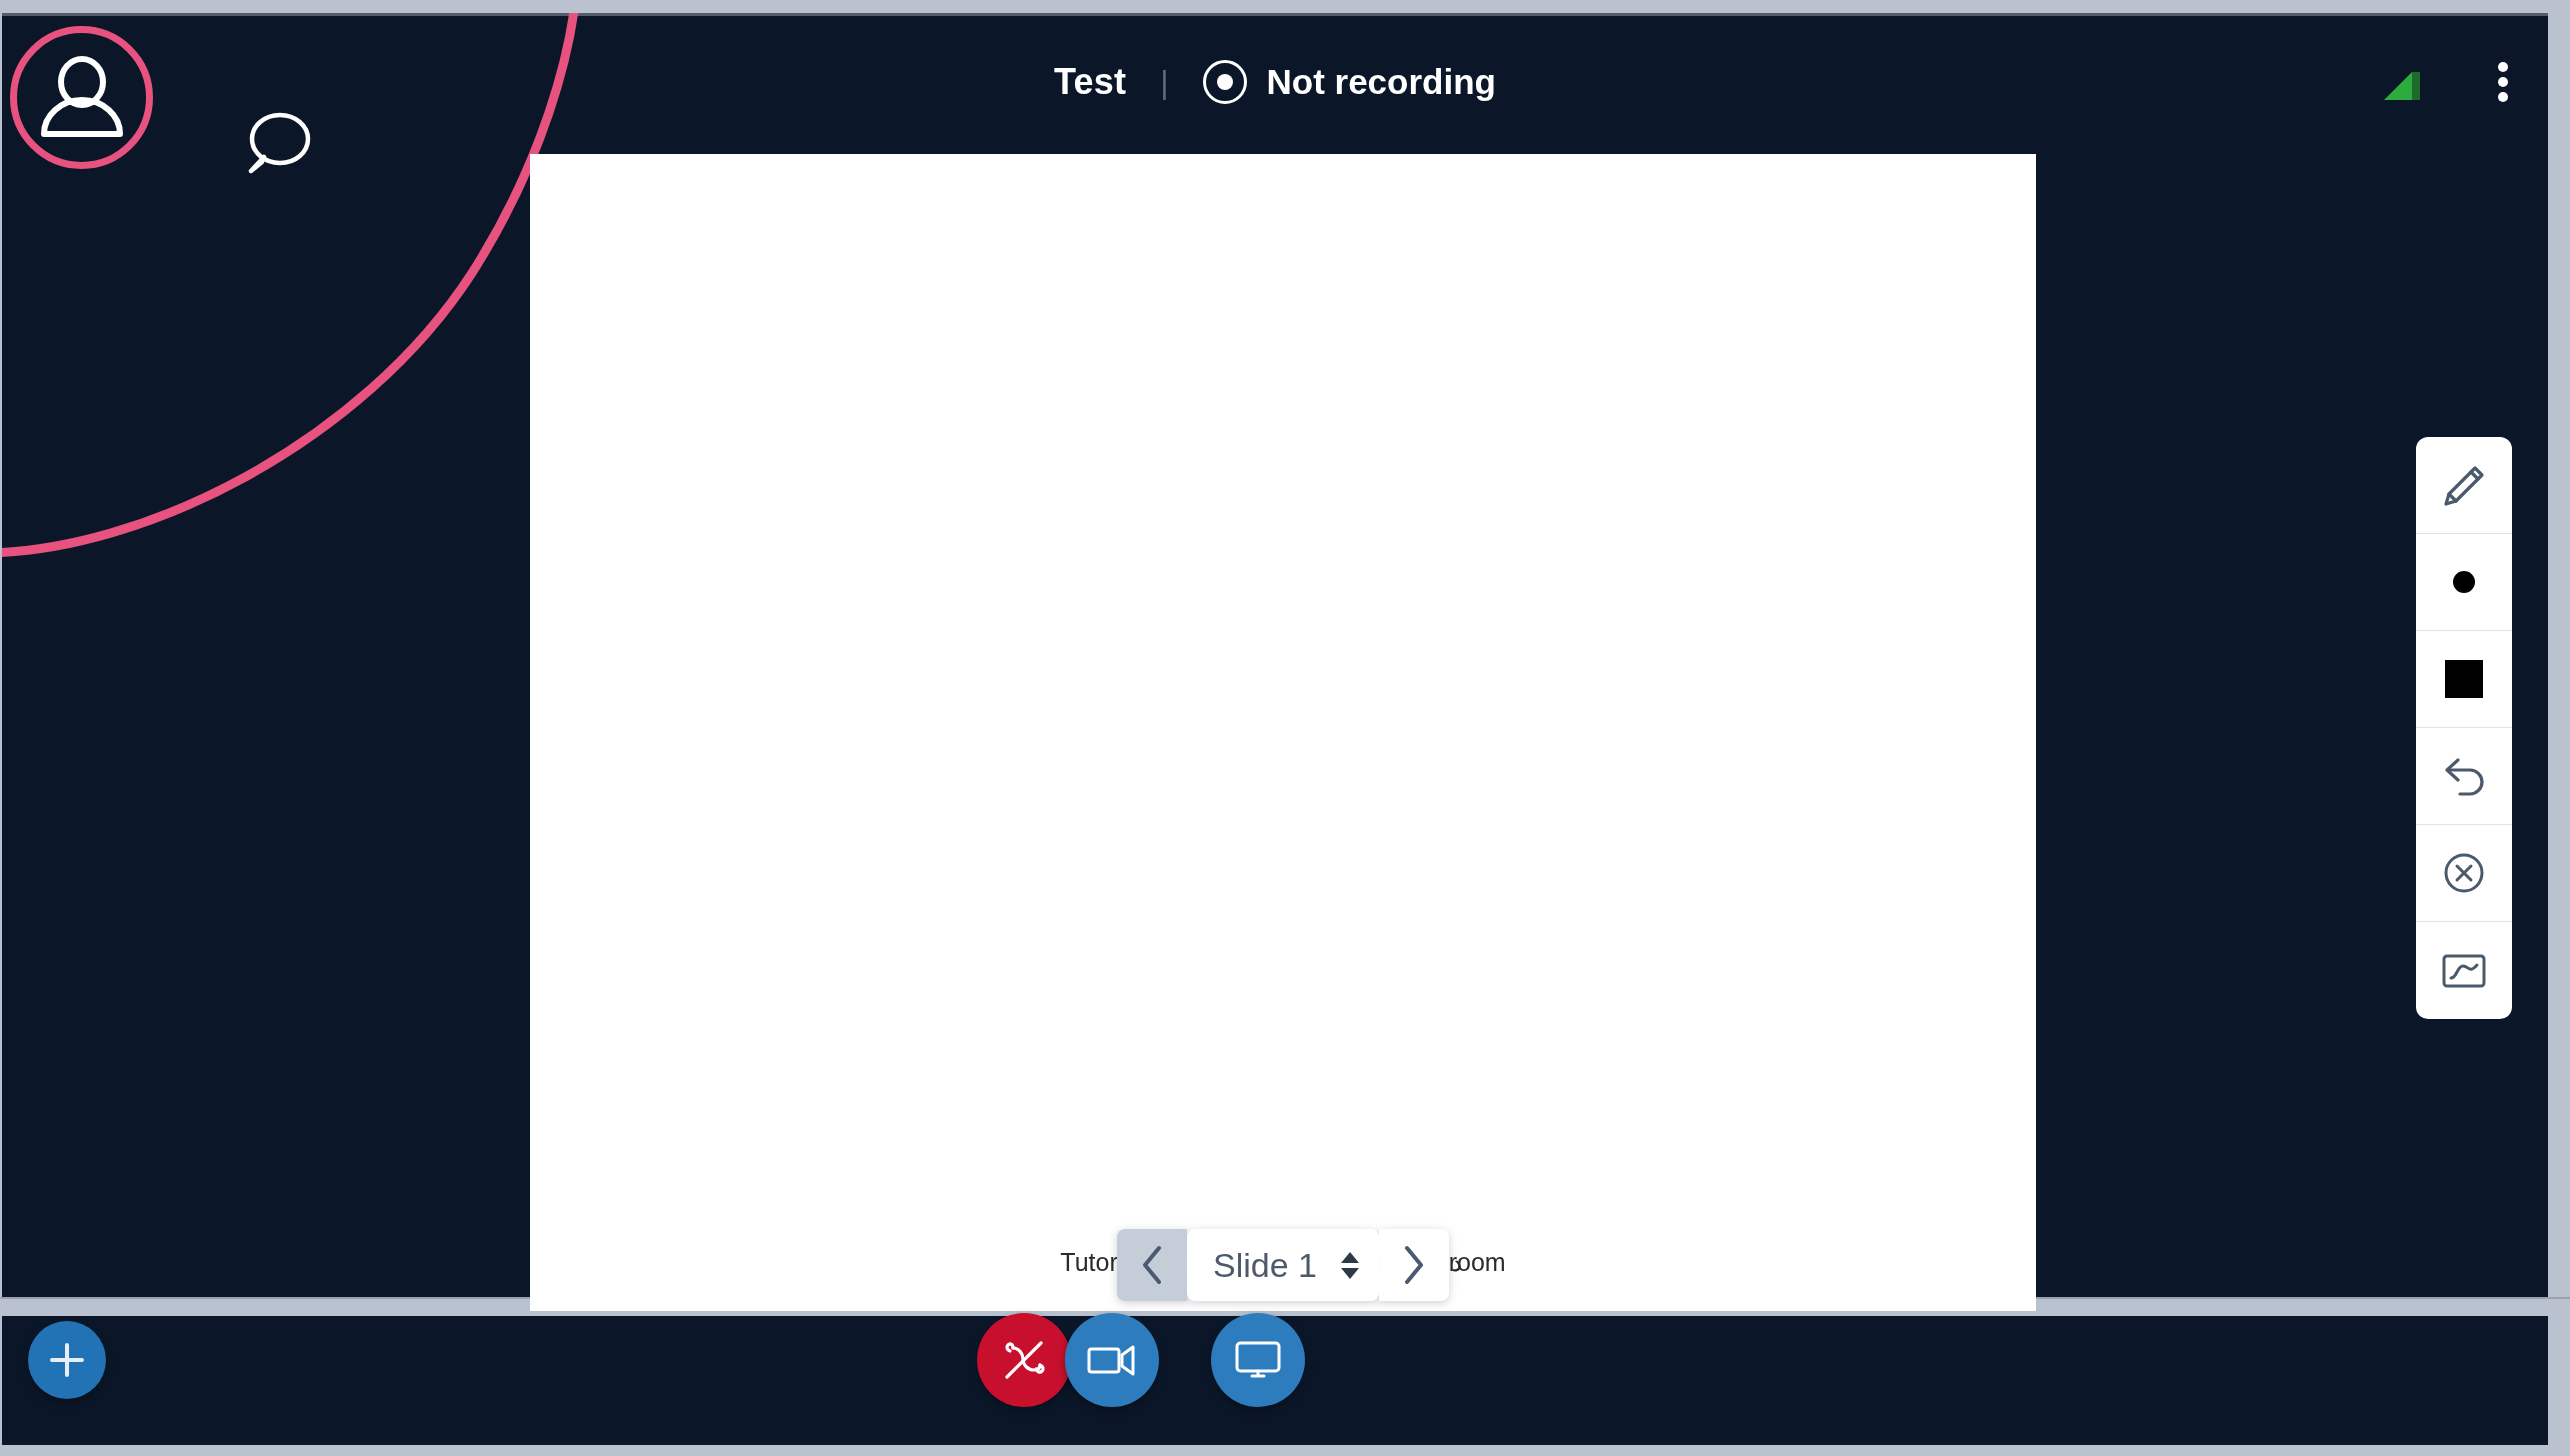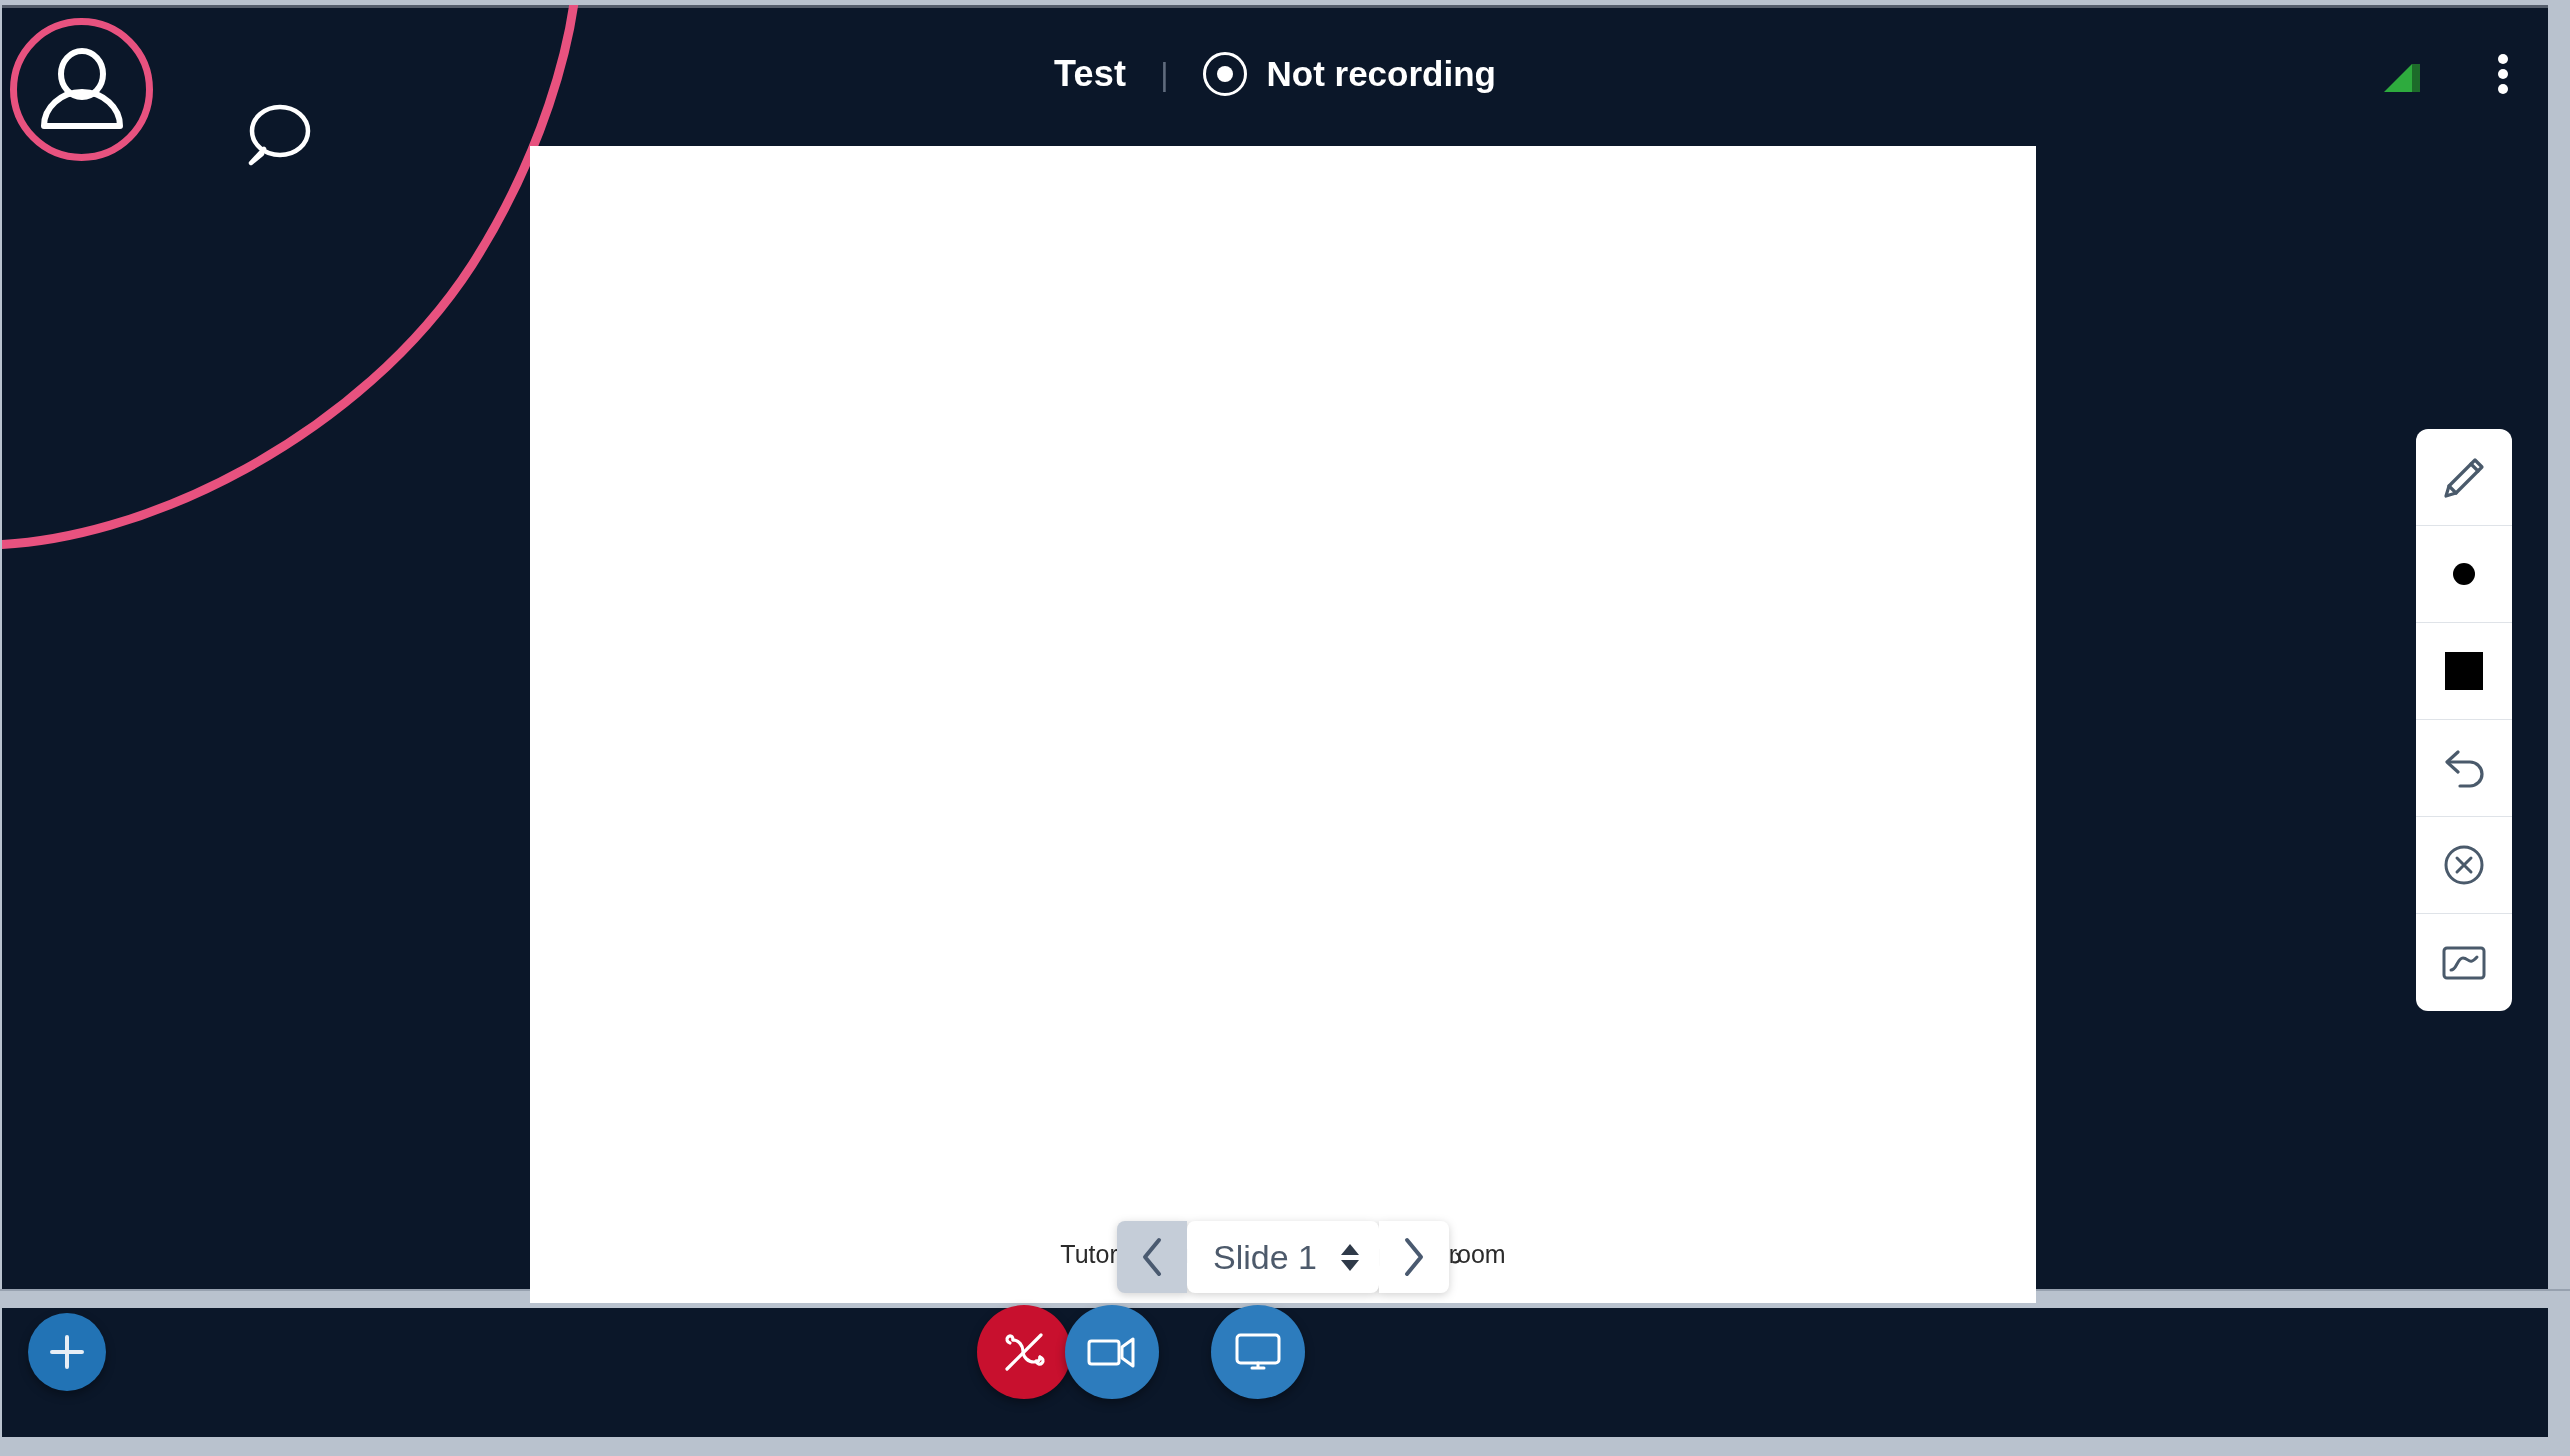--- a/index.html
+++ b/index.html
@@ -6,21 +6,21 @@
   html, body {
     width: 2570px;
     height: 1456px;
     background: #b9c2ce;
     font-family: "Liberation Sans", sans-serif;
     overflow: hidden;
   }
 
   #app {
     position: absolute;
-    left: 0; top: 0;
+    left: 0; top: 8px;
     width: 2570px;
     height: 1308px;
     background: #b9c2ce;
   }
 
   
   .stage {
     position: absolute;
     left: 2px; top: 5px;
     width: 2546px;

